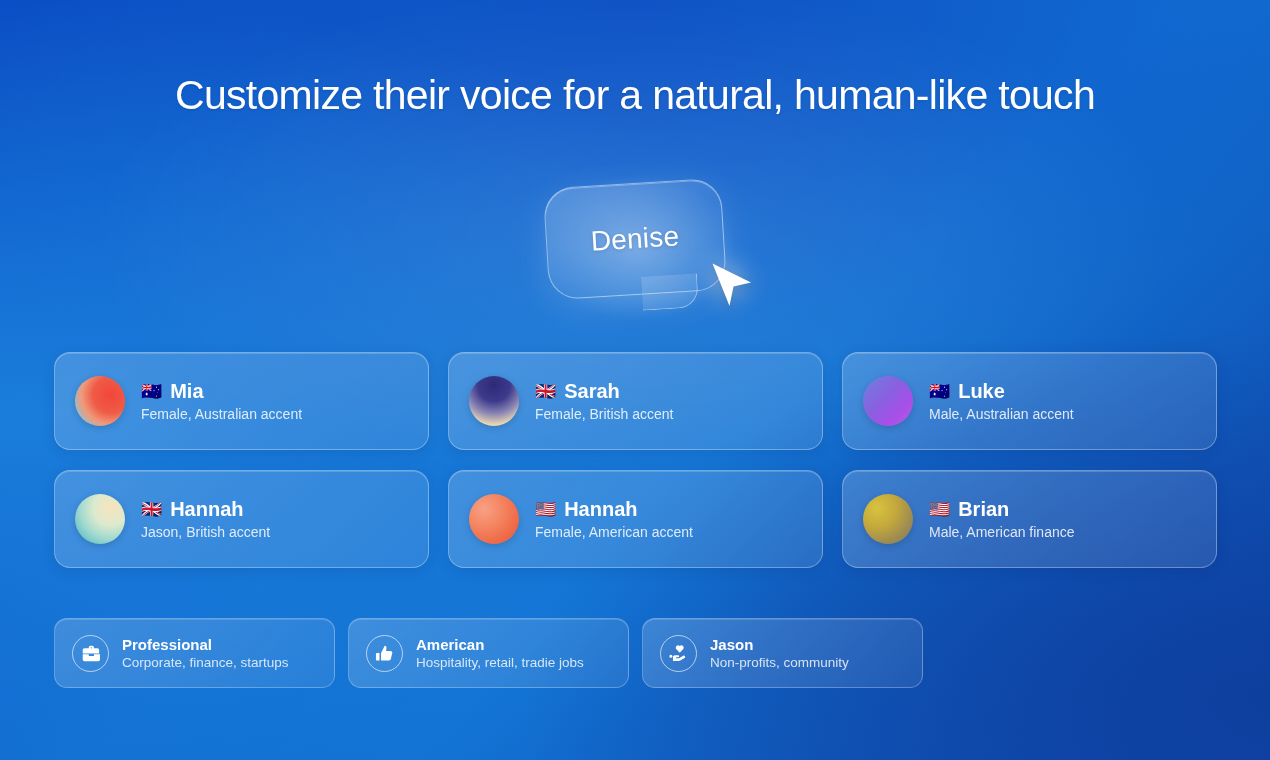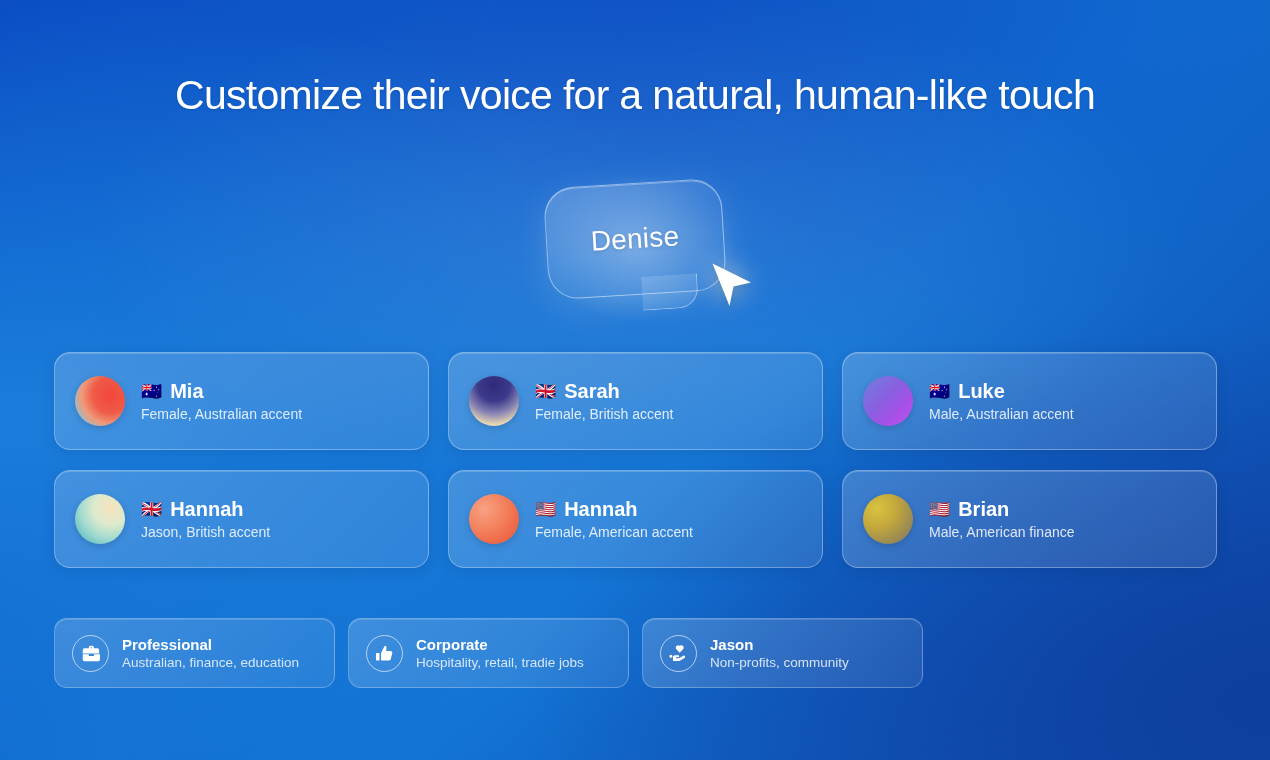--- a/index.html
+++ b/index.html
@@ -227,31 +227,31 @@
 <div class="tone-row">
 
 <div class="tone-chip">
       <span class="tone-icon">
         <svg viewBox="0 0 22 22">
           <path d="M9 5V4a2 2 0 0 1 2-2h2a2 2 0 0 1 2 2v1h4a2 2 0 0 1 2 2v4H2V7a2 2 0 0 1 2-2h5zm2 0h2V4h-2v1zM2 12h7v2h6v-2h7v6a2 2 0 0 1-2 2H4a2 2 0 0 1-2-2v-6z"></path>
         </svg>
       </span>
       <span class="tone-text">
         <span class="tone-title">Professional</span>
-        <span class="tone-sub">Australian, finance, education</span>
+        <span class="tone-sub">Corporate, finance, startups</span>
       </span>
     </div>
     <div class="tone-chip">
       <span class="tone-icon">
         <svg viewBox="0 0 22 22">
           <path d="M7 10.5 11.2 2c1.4 0 2.3 1 2.1 2.4L12.8 8h5.3c1.3 0 2.2 1.2 1.9 2.4l-1.7 7c-.2 1-1.1 1.6-2.1 1.6H7v-8.5zM2 10.5h3.2v8.5H2a.9.9 0 0 1-.9-.9v-6.7c0-.5.4-.9.9-.9z"></path>
         </svg>
       </span>
       <span class="tone-text">
-        <span class="tone-title">Corporate</span>
+        <span class="tone-title">American</span>
         <span class="tone-sub">Hospitality, retail, tradie jobs</span>
       </span>
     </div>
     <div class="tone-chip">
       <span class="tone-icon">
         <svg viewBox="0 0 22 22">
           <path d="M12.4 2.2c1.1-1.1 2.8-1.1 3.8 0 1 1.1 1 2.9 0 4L12.4 10 8.6 6.2c-1-1.1-1-2.9 0-4 1-1.1 2.7-1.1 3.8 0zM2.2 12.4a1.8 1.8 0 1 1 0 3.6 1.8 1.8 0 0 1 0-3.6zM6.3 13h4.3c.7 0 1.2.5 1.2 1.1 0 .6-.5 1.1-1.2 1.1H8.2v1.3h2.6c.6 0 1.2-.2 1.7-.5l4-2.4c.7-.4 1.6-.2 2 .5.4.7.2 1.6-.5 2l-4.4 2.8c-.8.5-1.8.8-2.8.8H4.6v-5.6L6.3 13z"></path>
         </svg>
       </span>
       <span class="tone-text">

